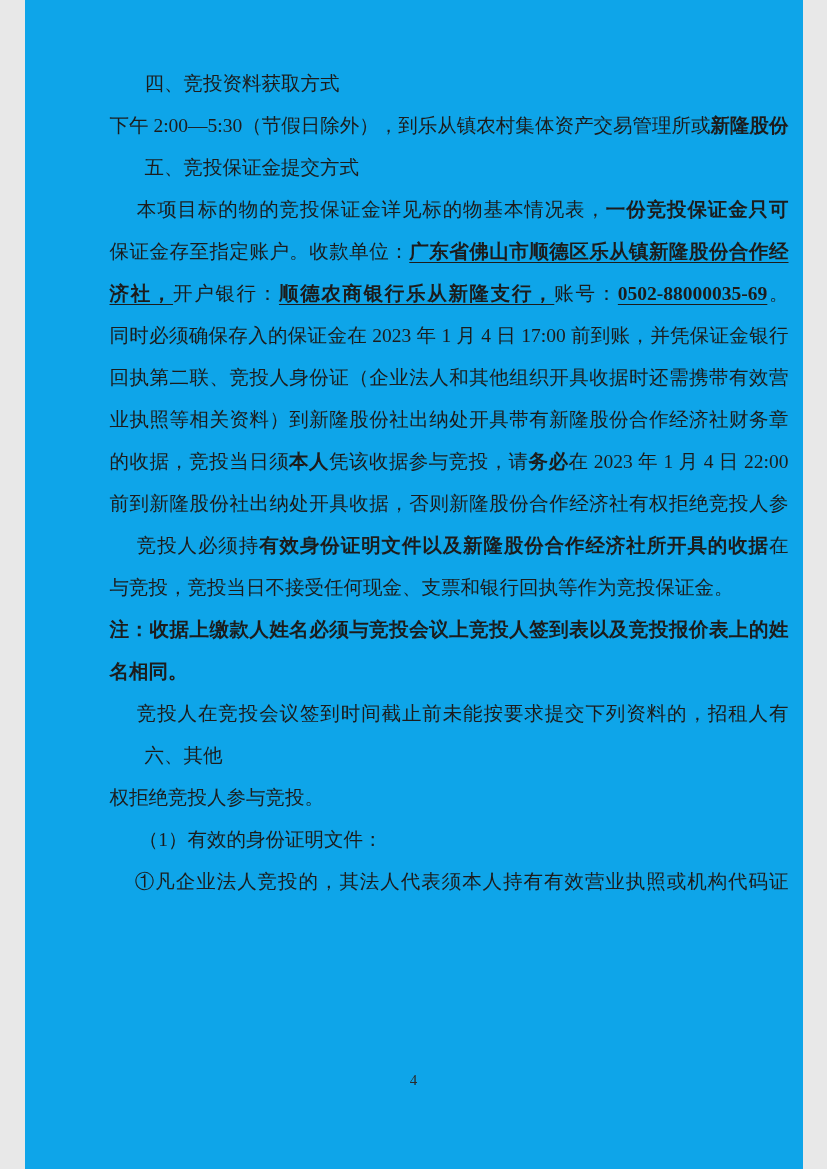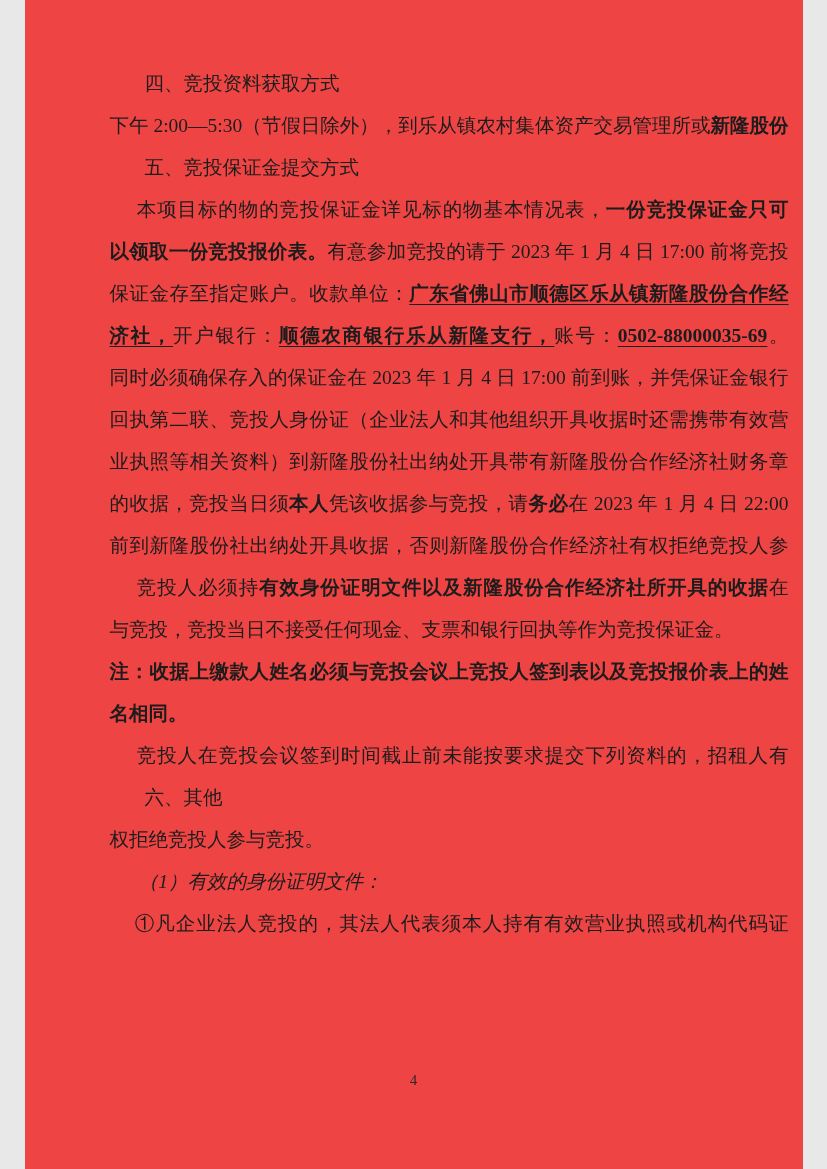--- a/index.html
+++ b/index.html
@@ -1,20 +1,20 @@
 <!DOCTYPE html>
 <html><head>
 <meta charset="utf-8">
 <style>
   html,body{margin:0;padding:0;background:#e8e8e8;}
   .page{
     position:relative;
     width:778px;height:1169px;
     margin:0 auto;
-    background:#ef4444;
+    background:#0ea5e9;
     overflow:hidden;
     font-family:"Liberation Serif","DejaVu Serif",serif;
     color:#1c1c1c;
   }
   .content{
     position:absolute;
     left:85px;top:63px;width:679px;
     font-size:19.5px;
     line-height:42px;
   }
@@ -58,36 +58,35 @@
 </head>
 <body>
 
 <div class="page">
 
   <div class="content">
       <div class="line end-left" style="text-indent: 1.8em;"><span>四、竞投资料获取方式</span></div>
       <div class="line"><span>下午 2:00—5:30（节假日除外），到乐从镇农村集体资产交易管理所或</span><span class="b">新隆股份</span></div>
       <div class="line end-left" style="text-indent: 1.8em;"><span>五、竞投保证金提交方式</span></div>
       <div class="line" style="text-indent: 1.4em;"><span>本项目标的物的竞投保证金详见标的物基本情况表，</span><span class="b">一份竞投保证金只可</span></div>
-      <div class="line"><span class="b">以领取一份竞投报价表。</span><span>有意参加竞投的请于 2023 年 1 月 4 日 17:00 前将竞投</span></div>
       <div class="line"><span>保证金存至指定账户。收款单位：</span><span class="b u">广东省佛山市顺德区乐从镇新隆股份合作经</span></div>
       <div class="line"><span class="b u">济社，</span><span>开户银行：</span><span class="b u">顺德农商银行乐从新隆支行，</span><span>账号：</span><span class="b u">0502-88000035-69</span><span>。</span></div>
       <div class="line"><span>同时必须确保存入的保证金在 2023 年 1 月 4 日 17:00 前到账，并凭保证金银行</span></div>
       <div class="line"><span>回执第二联、竞投人身份证（企业法人和其他组织开具收据时还需携带有效营</span></div>
       <div class="line"><span>业执照等相关资料）到新隆股份社出纳处开具带有新隆股份合作经济社财务章</span></div>
       <div class="line"><span>的收据，竞投当日须</span><span class="b">本人</span><span>凭该收据参与竞投，请</span><span class="b">务必</span><span>在 2023 年 1 月 4 日 22:00</span></div>
       <div class="line"><span>前到新隆股份社出纳处开具收据，否则新隆股份合作经济社有权拒绝竞投人参</span></div>
       <div class="line" style="text-indent: 1.4em;"><span>竞投人必须持</span><span class="b">有效身份证明文件以及新隆股份合作经济社所开具的收据</span><span>在</span></div>
       <div class="line end-left"><span>与竞投，竞投当日不接受任何现金、支票和银行回执等作为竞投保证金。</span></div>
       <div class="line"><span class="b">注：收据上缴款人姓名必须与竞投会议上竞投人签到表以及竞投报价表上的姓</span></div>
       <div class="line end-left"><span class="b">名相同。</span></div>
       <div class="line" style="text-indent: 1.4em;"><span>竞投人在竞投会议签到时间截止前未能按要求提交下列资料的，招租人有</span></div>
       <div class="line end-left" style="text-indent: 1.8em;"><span>六、其他</span></div>
       <div class="line end-left"><span>权拒绝竞投人参与竞投。</span></div>
-      <div class="line end-left" style="text-indent: 1.5em; font-style: italic;"><span>（1）有效的身份证明文件：</span></div>
+      <div class="line end-left" style="text-indent: 1.5em;"><span>（1）有效的身份证明文件：</span></div>
       <div class="line" style="text-indent: 1.3em;"><span>①凡企业法人竞投的，其法人代表须本人持有有效营业执照或机构代码证</span></div>
     </div>
 
   <div class="stamp-ring"></div>
   <div class="stamp-chars"></div>
 
   <div class="footer">4</div>
 </div>
 
 </body></html>

